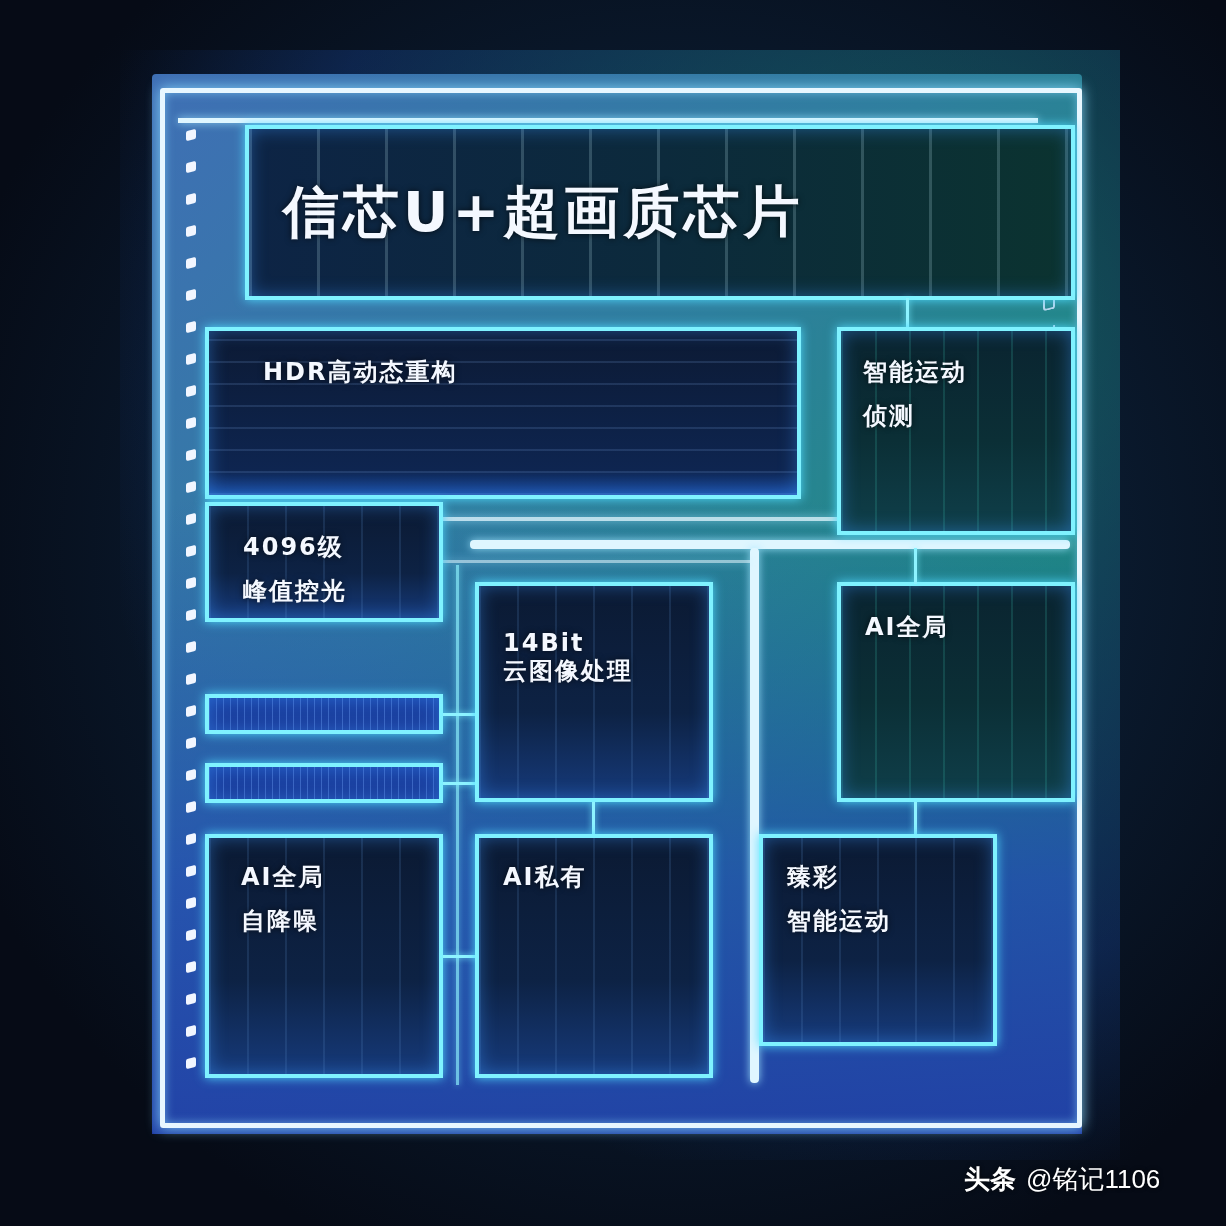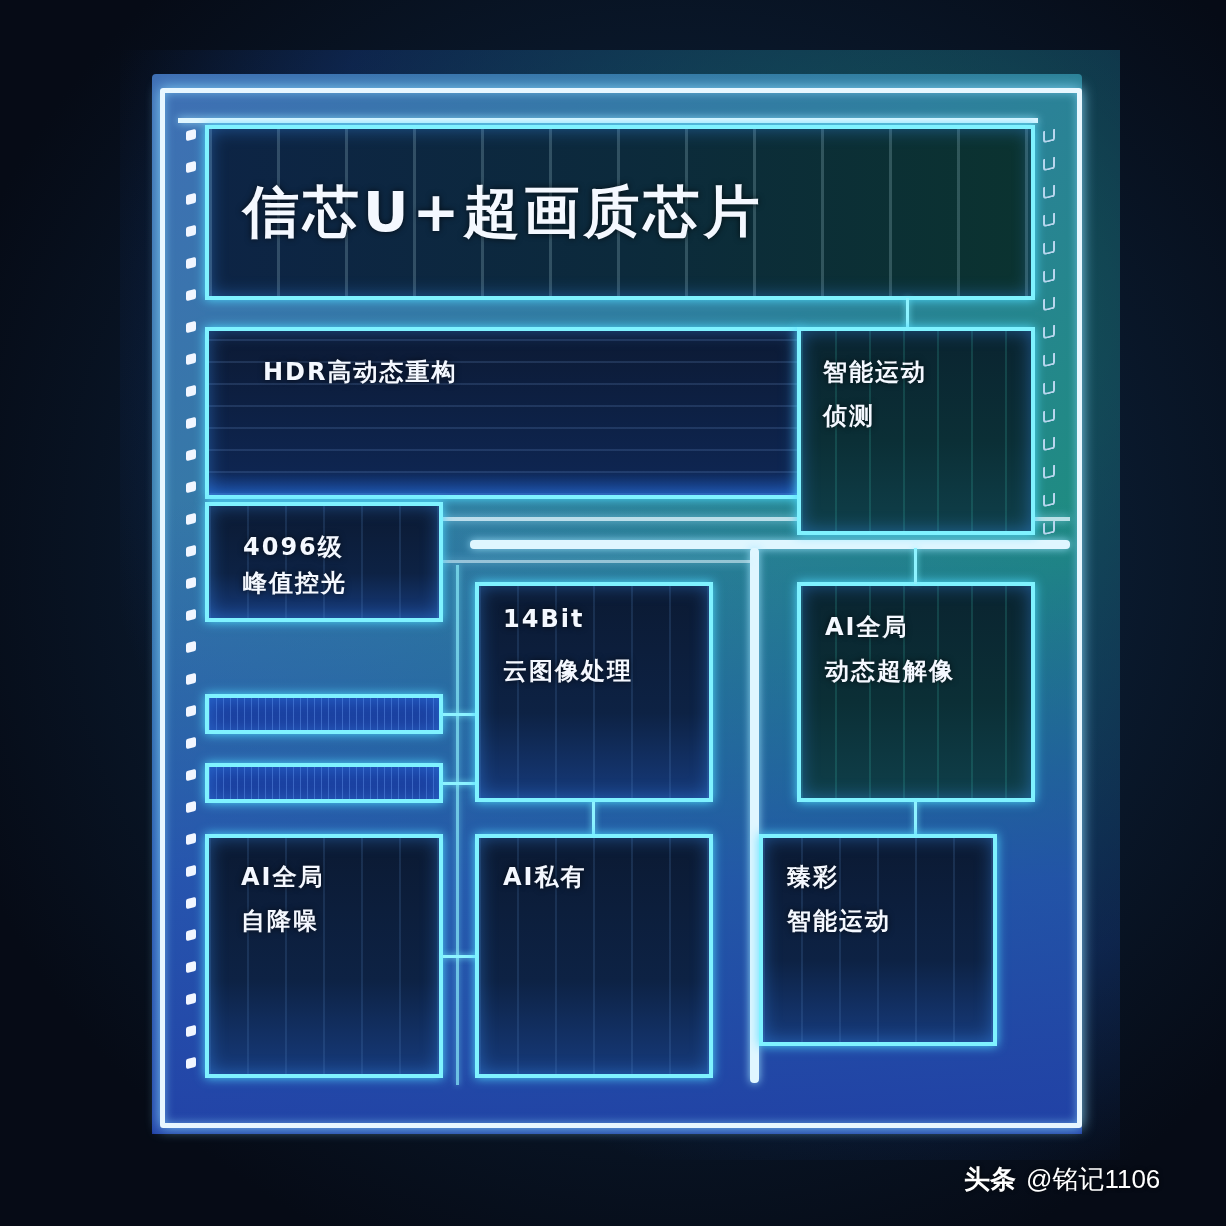--- a/index.html
+++ b/index.html
@@ -18,21 +18,21 @@
     border:5px solid #e8f7ff;border-radius:3px;
     box-shadow:0 0 14px rgba(140,220,255,0.9), inset 0 0 10px rgba(140,220,255,0.6);}
   .inner-line{background:#dff6ff;box-shadow:0 0 8px rgba(160,230,255,0.9);}
   .block{border:4px solid #7ff2ff;
     box-shadow:0 0 10px rgba(80,220,255,0.95), inset 0 0 18px rgba(60,150,255,0.45);
     background:
       repeating-linear-gradient(90deg, rgba(90,140,200,0.18) 0 2px, rgba(0,0,0,0) 2px 38px),
       linear-gradient(180deg,#0b1a33 0%, #0d2244 60%, #163a7a 100%);}
   .block.teal{background:
       repeating-linear-gradient(90deg, rgba(60,200,180,0.18) 0 2px, rgba(0,0,0,0) 2px 34px),
-      linear-gradient(180deg,#0a2430 0%, #0b2f36 55%, #0f3f4a 100%);}
+      linear-gradient(180deg,#0a2430 0%, #0b2f36 55%, #0f3f4a 100%); margin-left: 40px;}
   .block.blue-strong{background:
       repeating-linear-gradient(90deg, rgba(120,170,255,0.35) 0 1px, rgba(0,0,0,0) 1px 7px),
       linear-gradient(180deg,#1a43a6,#1a3c9a);}
   .label{color:#f4f8ff;font-weight:bold;line-height:1.45;letter-spacing:2px;
     text-shadow:0 0 6px rgba(0,0,0,0.7);white-space:pre;}
   .title{font-size:56px;letter-spacing:4px;}
   .lbl{font-size:24px;}
   .pins{display:flex;flex-direction:column;gap:22px;}
   .pin{width:10px;height:10px;background:#f2f6ff;border-radius:2px;transform:skewY(-12deg);}
   .pins-r .pin{width:8px;height:10px;background:transparent;border:2px solid #b9d6ee;border-top:none;border-radius:0 0 3px 3px;}
@@ -118,37 +118,36 @@
   <div class="abs label lbl" style="left:54px;top:24px;">HDR高动态重构</div>
 </div>
 
 <div class="abs block teal" style="left:797px;top:327px;width:238px;height:208px;">
   <div class="abs label lbl" style="left:22px;top:24px;">智能运动</div>
   <div class="abs label lbl" style="left:22px;top:68px;">侦测</div>
 </div>
 
 <div class="abs block" style="left:205px;top:502px;width:238px;height:120px;">
   <div class="abs label lbl" style="left:34px;top:24px;">4096级</div>
-  <div class="abs label lbl" style="left:34px;top:60px;font-family:Liberation Serif, serif;">峰值控光</div>
+  <div class="abs label lbl" style="left:34px;top:68px;font-family:Liberation Serif, serif;">峰值控光</div>
 </div>
 
 <div class="abs block blue-strong" style="left:205px;top:694px;width:238px;height:40px;"></div>
 <div class="abs block blue-strong" style="left:205px;top:763px;width:238px;height:40px;"></div>
 <div class="abs conn" style="left:443px;top:713px;width:35px;height:3px;"></div>
 <div class="abs conn" style="left:443px;top:782px;width:35px;height:3px;"></div>
 
 <div class="abs block" style="left:475px;top:582px;width:238px;height:220px;">
-  <div class="abs label lbl" style="left:24px;top:16px;">14Bit</div>
+  <div class="abs label lbl" style="left:24px;top:40px;">14Bit</div>
   <div class="abs label lbl" style="left:24px;top:68px;">云图像处理</div>
 </div>
 <div class="abs conn" style="left:592px;top:802px;width:3px;height:32px;"></div>
 
 <div class="abs block teal" style="left:797px;top:582px;width:238px;height:220px;">
   <div class="abs label lbl" style="left:24px;top:24px;">AI全局</div>
-  <div class="abs label lbl" style="left:24px;top:68px;">动态超解像</div>
 </div>
 <div class="abs conn" style="left:914px;top:548px;width:3px;height:36px;"></div>
 <div class="abs conn" style="left:914px;top:802px;width:3px;height:32px;"></div>
 
 <div class="abs block" style="left:205px;top:834px;width:238px;height:244px;">
   <div class="abs label lbl" style="left:32px;top:22px;">AI全局</div>
   <div class="abs label lbl" style="left:32px;top:66px;">自降噪</div>
 </div>
 <div class="abs conn" style="left:443px;top:955px;width:35px;height:3px;"></div>
 

